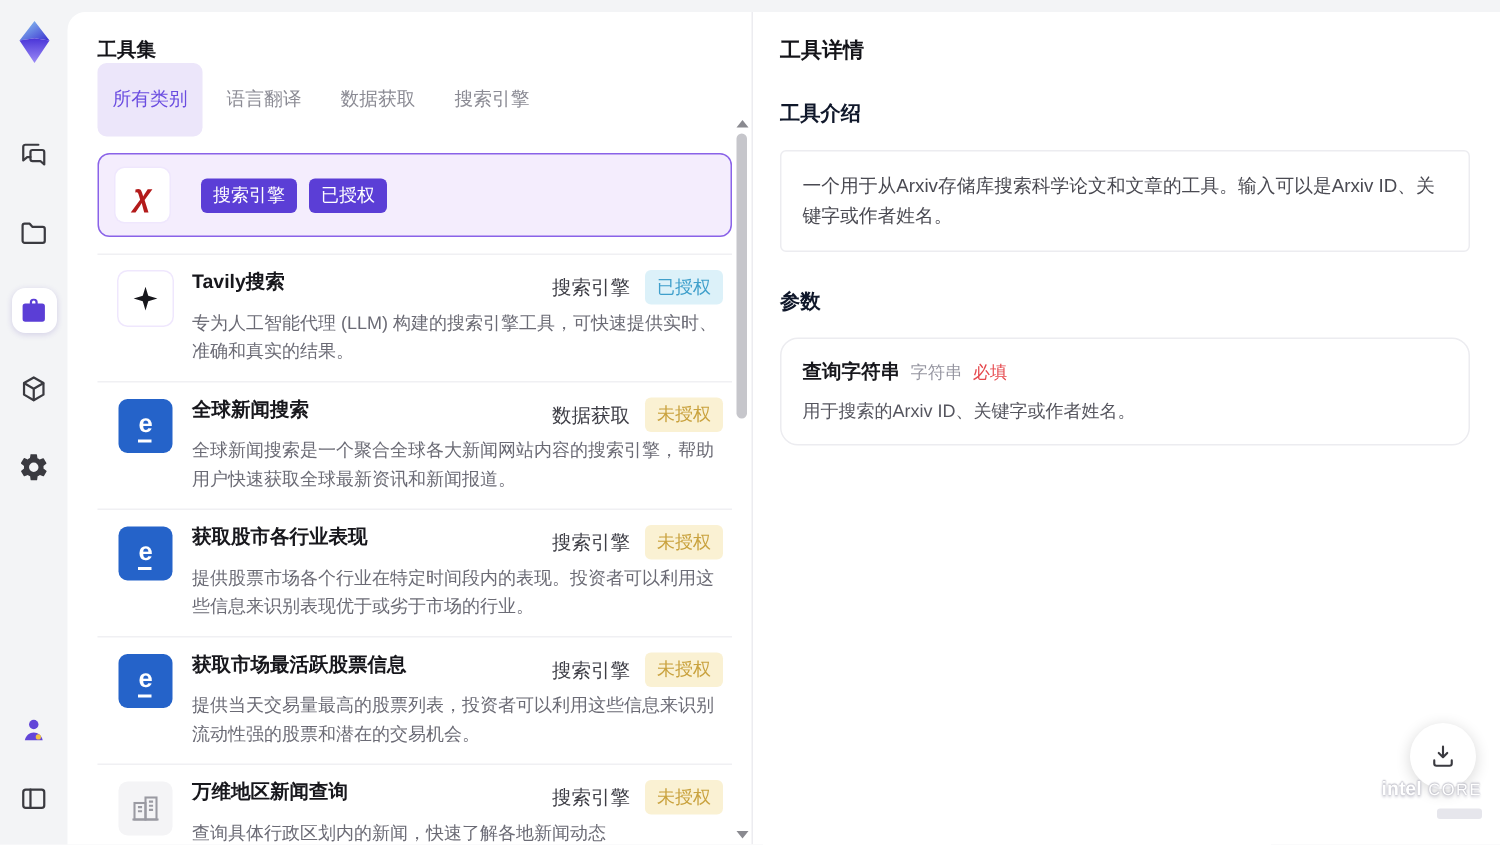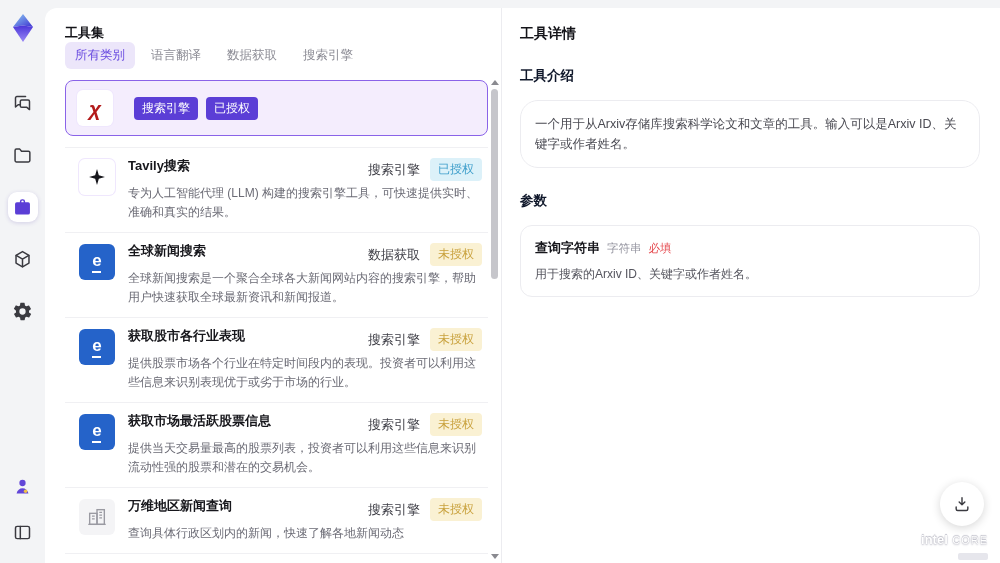--- a/index.html
+++ b/index.html
@@ -19,21 +19,21 @@
   .rail-bottom { display:flex; flex-direction:column; align-items:center; gap:16px; margin-bottom:16px; }
 
   
   .main { position:absolute; left:45px; top:8px; width:955px; height:555px; background:#ffffff;
           border-top-left-radius:12px; display:flex; overflow:hidden; }
 
   
   .list-col { width:457px; padding:16px 0 0 20px; border-right:1px solid #ececf0; position:relative; }
   .panel-title { font-size:13px; font-weight:bold; color:#141419; }
   .tabs { display:flex; align-items:center; gap:6px; margin-bottom:11px; }
-  .tab { font-size:12.5px; color:#8b8b94; padding:5px 10px; border-radius:6px; cursor:pointer; white-space:nowrap; }
+  .tab { font-size:12.5px; color:#8b8b94; padding:16px 10px; border-radius:6px; cursor:pointer; white-space:nowrap; }
   .tab--active { background:#ece6fa; color:#6a4ce0; }
 
   .tools { width:423px; }
   
   .tool-card { display:flex; align-items:center; background:#f4edfd; border:1.5px solid #8a63e8;
                border-radius:8px; padding:8px 11px; height:56px; cursor:pointer; }
   .tool-icon { width:36px; height:36px; border-radius:6px; flex:0 0 36px; display:flex; align-items:center;
                justify-content:center; margin-right:13px; position:relative; }
   .tool-icon--white { background:#ffffff; box-shadow:0 0 0 1px #efe7fd; }
   .tool-icon--blue { background:#2563c9; }
@@ -65,34 +65,34 @@
   .scrollbar { position:absolute; right:2px; top:72px; bottom:4px; width:9px; }
   .scroll-arrow { width:0; height:0; border-left:4px solid transparent; border-right:4px solid transparent; margin:0 auto; cursor:pointer; }
   .scroll-arrow--up { border-bottom:5px solid #8a8a90; }
   .scroll-arrow--down { border-top:5px solid #8a8a90; position:absolute; bottom:0; left:0; right:0; margin:auto; }
   .scroll-thumb { position:absolute; top:9px; left:1px; width:7px; height:190px; background:#c6c6cb; border-radius:4px; cursor:grab; }
 
   
   .detail-col { flex:1; padding:17px 20px 0 18px; position:relative; }
   .detail-title { font-size:14px; font-weight:bold; color:#141419; margin-bottom:24px; }
   .section-heading { font-size:13.5px; font-weight:bold; color:#0f172a; margin-bottom:15px; }
-  .info-box { border:1px solid #ececf0; border-radius:18px; padding:13px 14px; font-size:12.5px;
+  .info-box { border:1px solid #ececf0; border-radius:4px; padding:13px 14px; font-size:12.5px;
               color:#4a4a52; line-height:1.6; margin-bottom:24px; }
   .param-box { border:1px solid #ececf0; border-radius:12px; padding:13px 14px; }
   .param-head { display:flex; align-items:baseline; gap:7px; margin-bottom:9px; }
   .param-name { font-size:13px; font-weight:bold; color:#17171c; }
   .param-type { font-size:11.5px; color:#9595a0; }
   .param-required { font-size:11.5px; color:#e5484d;text-align:center; }
   .param-desc { font-size:12px; color:#55555e; }
 
   
   .fab { position:absolute; right:16px; bottom:37px; width:44px; height:44px; border-radius:50%;
          background:#ffffff; box-shadow:0 2px 10px rgba(0,0,0,.16); display:flex; align-items:center;
          justify-content:center; cursor:pointer; }
-  .brand { position:absolute; right:12px; bottom:0; text-align:right; line-height:1;
+  .brand { position:absolute; right:12px; bottom:13px; text-align:right; line-height:1;
            color:#ffffff; text-shadow:0 0 1px #adadb8, 0 1px 2px #c2c2cc, 0 -1px 1px #c2c2cc; }
   .brand .b1 { font-size:13px; font-weight:bold; }
   .brand .b2 { font-size:11px; letter-spacing:1px; }
   .brand-ultra { display:inline-block; margin-top:3px; width:30px; height:7px; background:#e6e6ec; border-radius:2px; }
 
   svg.line-ic { fill:none; stroke:#3a3a40; stroke-width:1.7; stroke-linecap:round; stroke-linejoin:round; }
 </style>
 </head>
 <body>
 

